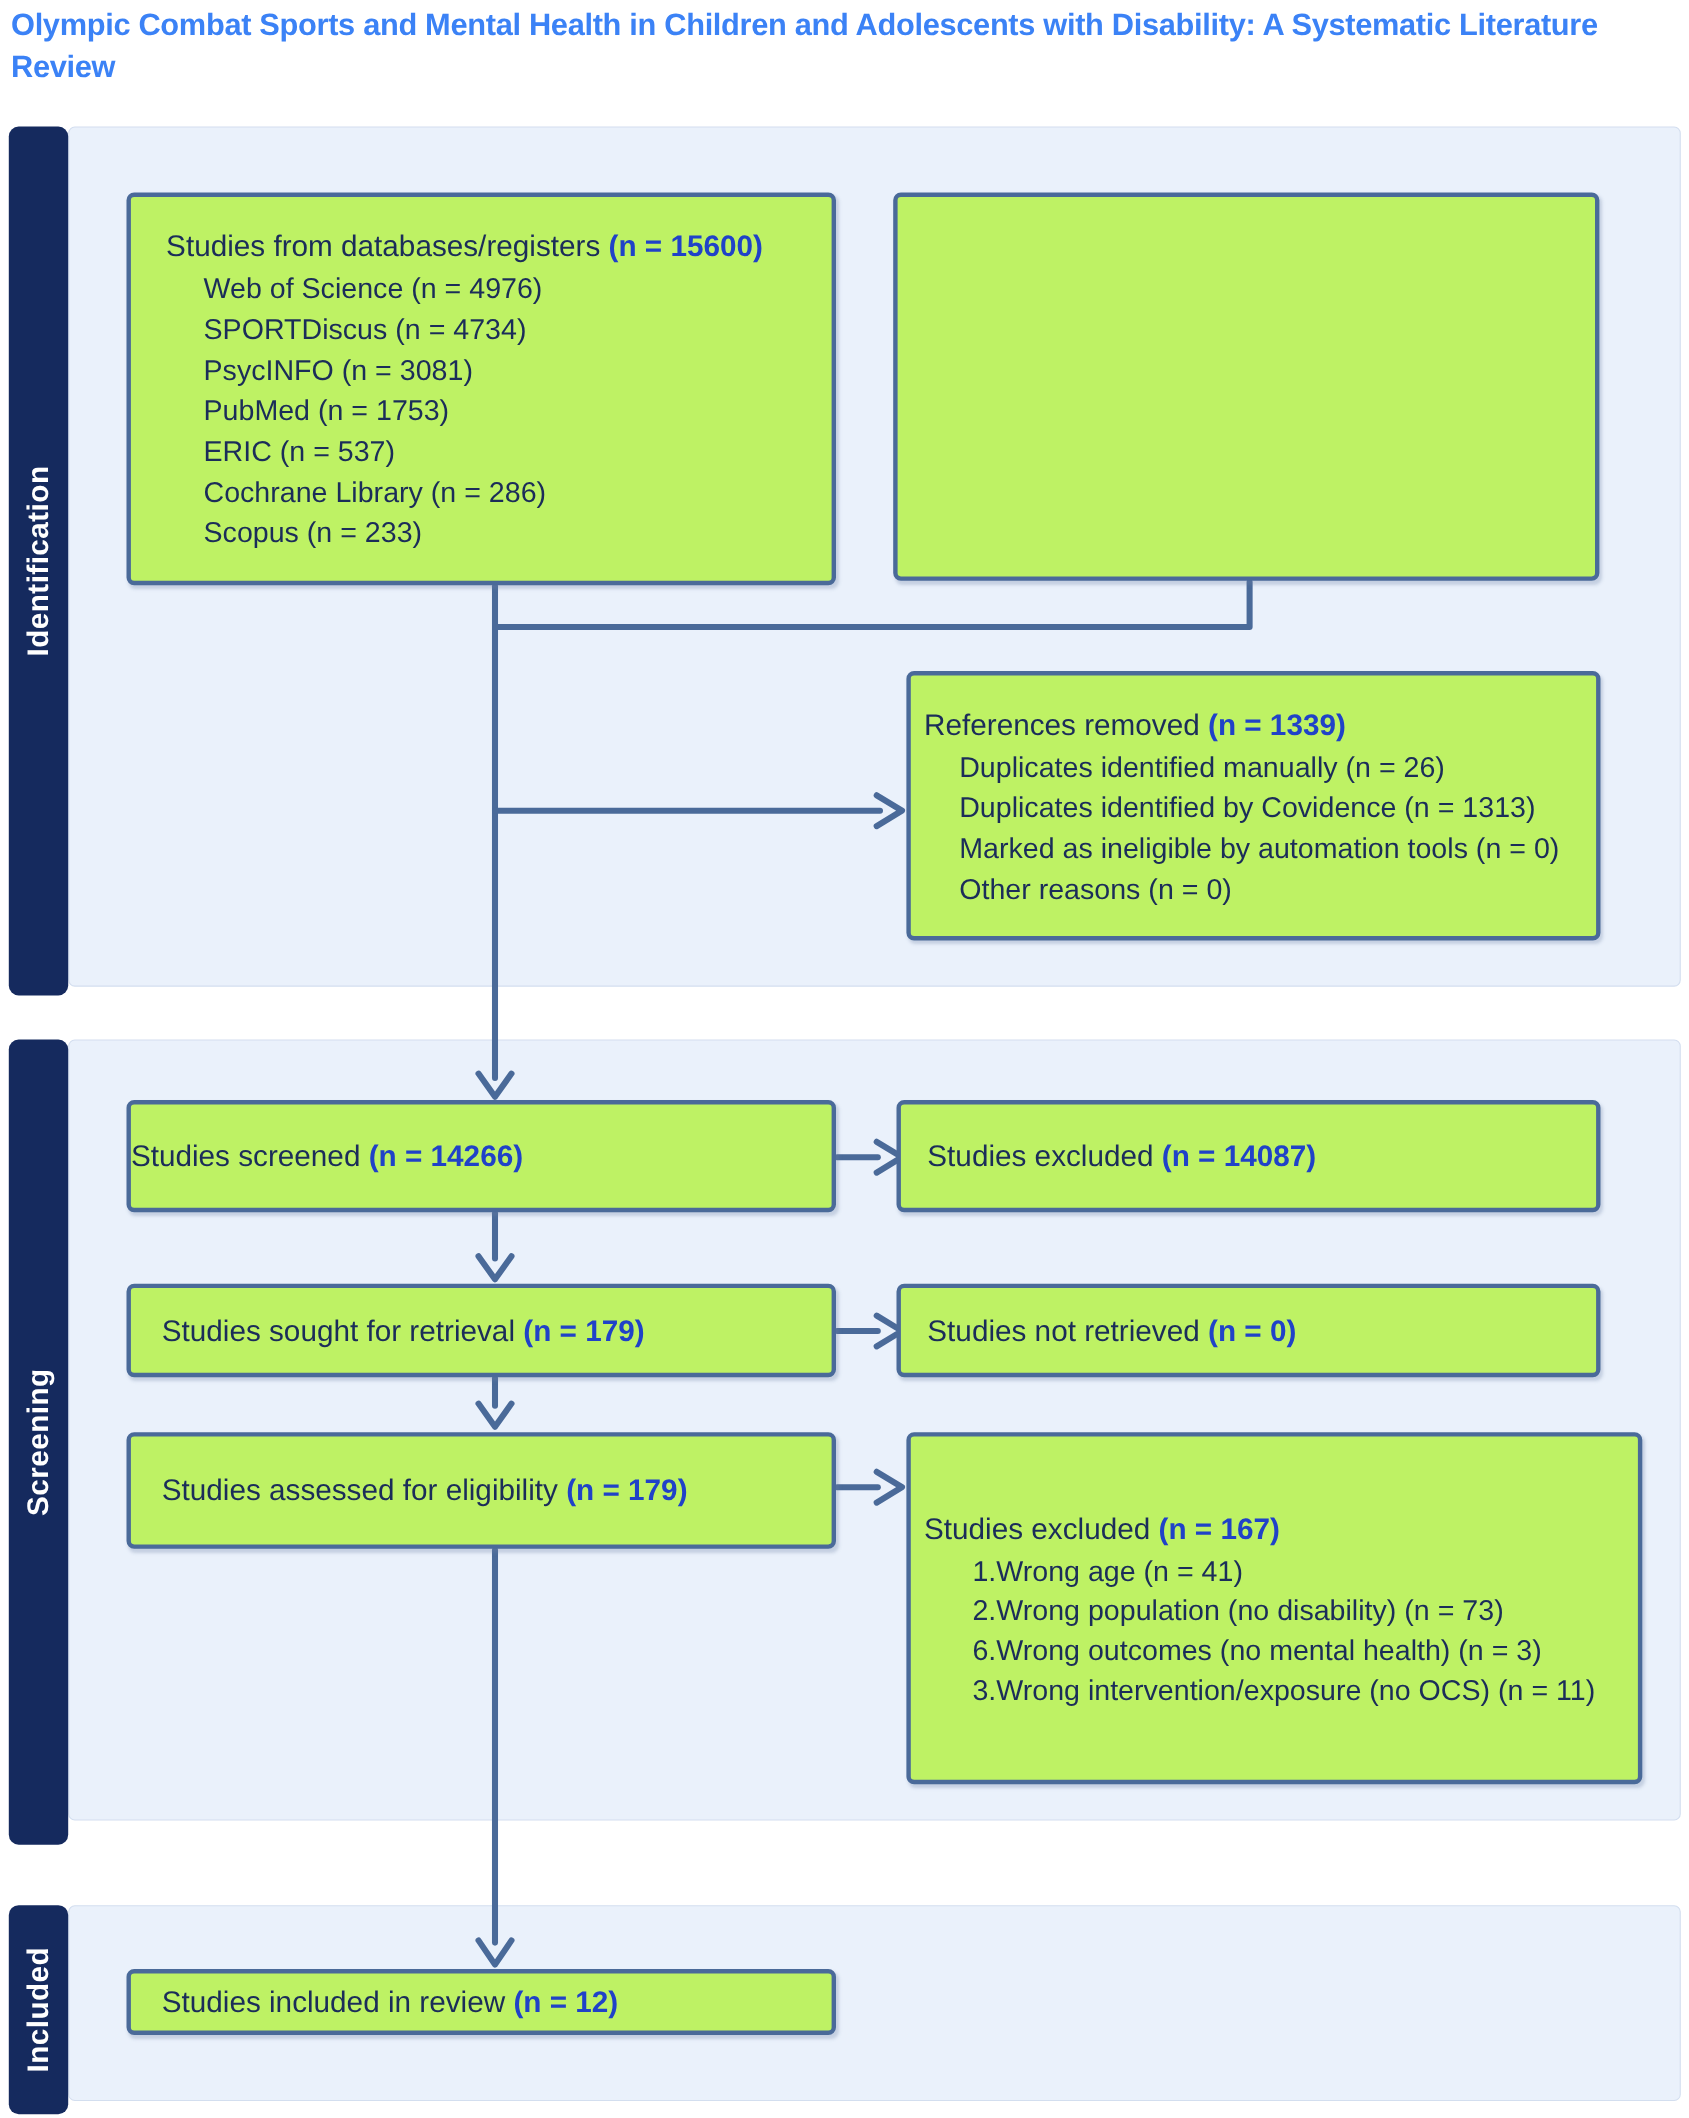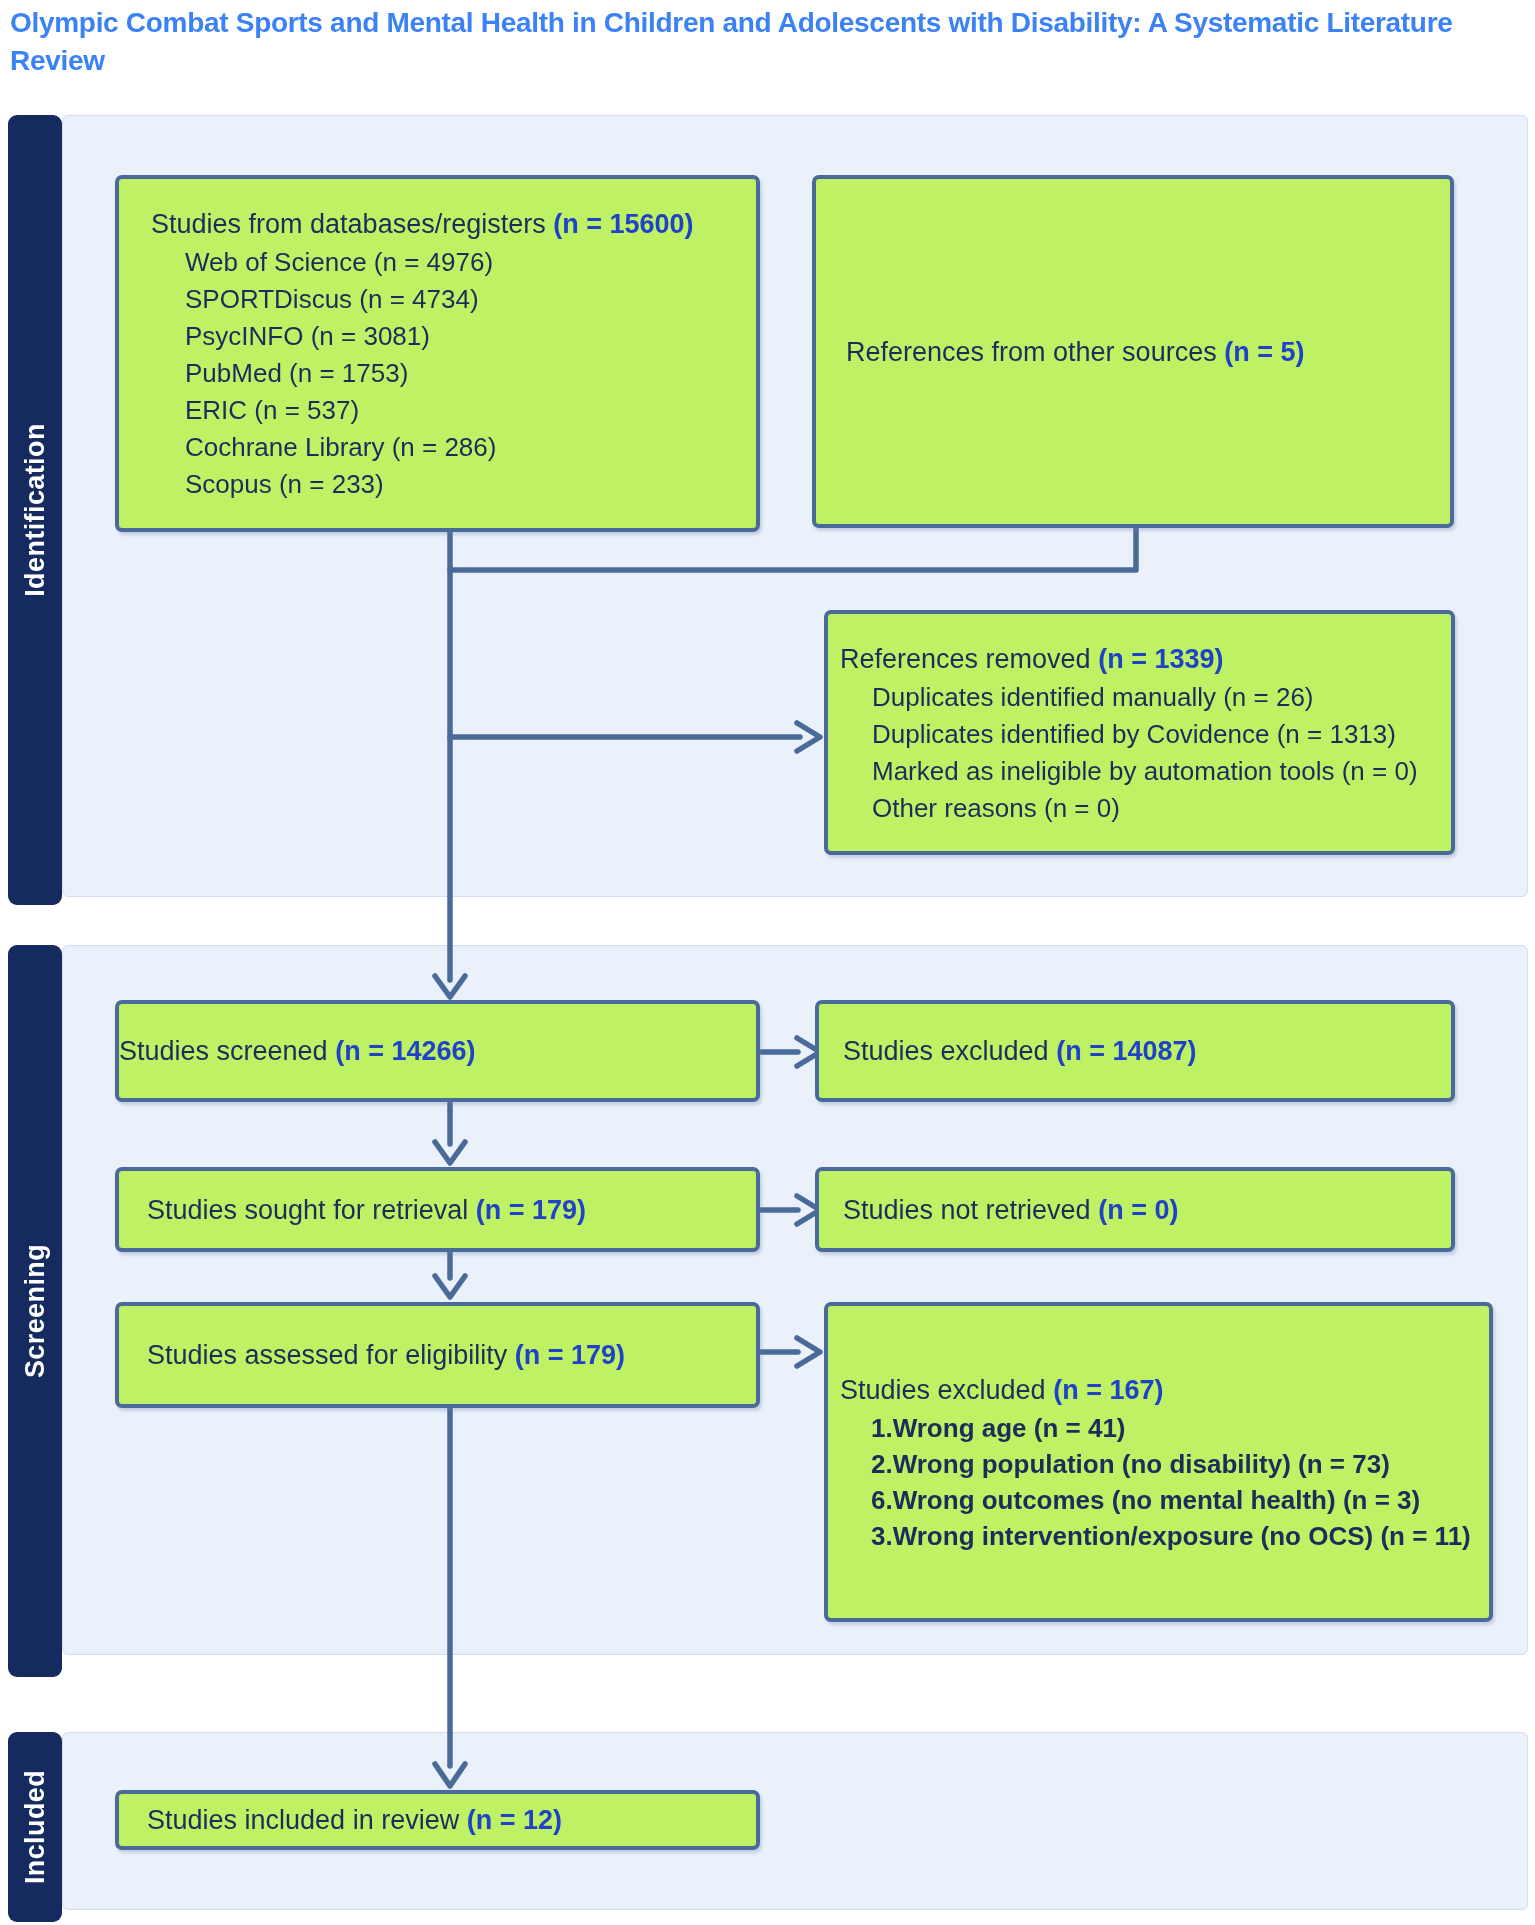--- a/index.html
+++ b/index.html
@@ -44,21 +44,21 @@
   #box-removed{left:824px;top:610px;width:631px;height:245px;padding-left:12px;}
   #box-removed .sub{margin-left:32px;}
 
   #box-screened{left:115px;top:1000px;width:645px;height:102px;}
   #box-excluded-screening{left:815px;top:1000px;width:640px;height:102px;padding-left:24px;}
   #box-sought{left:115px;top:1167px;width:645px;height:85px;padding-left:28px;}
   #box-not-retrieved{left:815px;top:1167px;width:640px;height:85px;padding-left:24px;}
   #box-assessed{left:115px;top:1302px;width:645px;height:106px;padding-left:28px;}
 
   #box-excluded-eligibility{left:824px;top:1302px;width:669px;height:320px;padding-left:12px;}
-  #box-excluded-eligibility .sub{margin-left:7px;text-indent:24px;line-height:36px;font-weight:bold;}
+  #box-excluded-eligibility .sub{margin-left:20px;text-indent:24px;line-height:36px;}
 
   #box-included{left:115px;top:1790px;width:645px;height:60px;padding-left:28px;}
 
   
   #connectors{position:absolute;left:0;top:0;width:1535px;height:1925px;pointer-events:none;}
 </style>
 </head>
 <body>
 
 <div id="page">
@@ -116,21 +116,20 @@
         <div class="sub">SPORTDiscus (n = 4734)</div>
         <div class="sub">PsycINFO (n = 3081)</div>
         <div class="sub">PubMed (n = 1753)</div>
         <div class="sub">ERIC (n = 537)</div>
         <div class="sub">Cochrane Library (n = 286)</div>
         <div class="sub">Scopus (n = 233)</div>
       </div>
   </div>
 
   <div class="flowbox" id="box-other-sources">
-    <p class="main"><span>References from other sources</span><span class="count">(n = 5)</span></p>
   </div>
 
   <div class="flowbox" id="box-removed">
     <p class="main"><span>References removed</span><span class="count">(n = 1339)</span></p>
     <div>
         <div class="sub">Duplicates identified manually (n = 26)</div>
         <div class="sub">Duplicates identified by Covidence (n = 1313)</div>
         <div class="sub">Marked as ineligible by automation tools (n = 0)</div>
         <div class="sub">Other reasons (n = 0)</div>
       </div>

